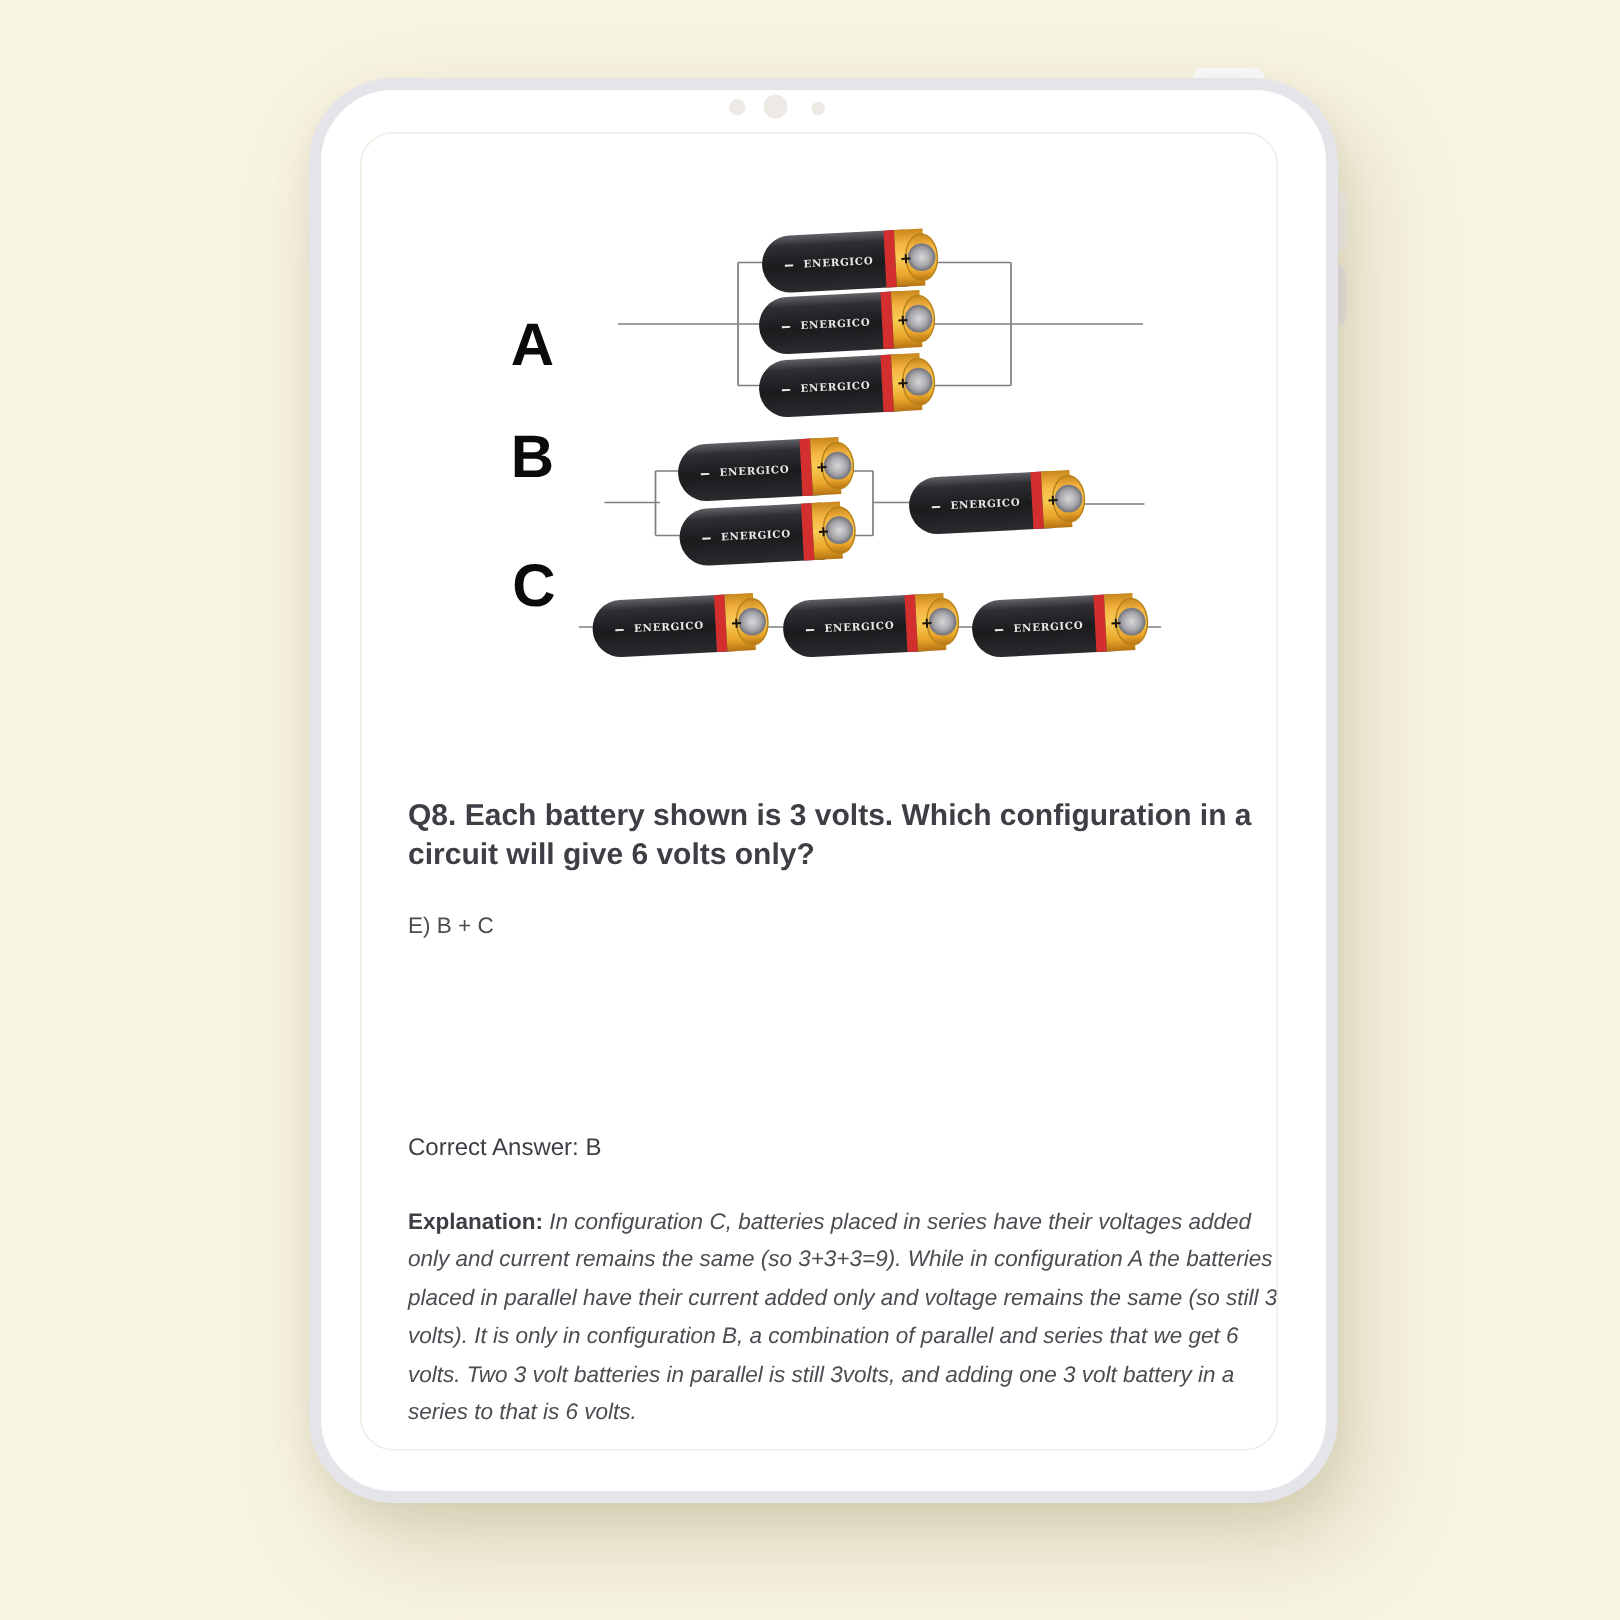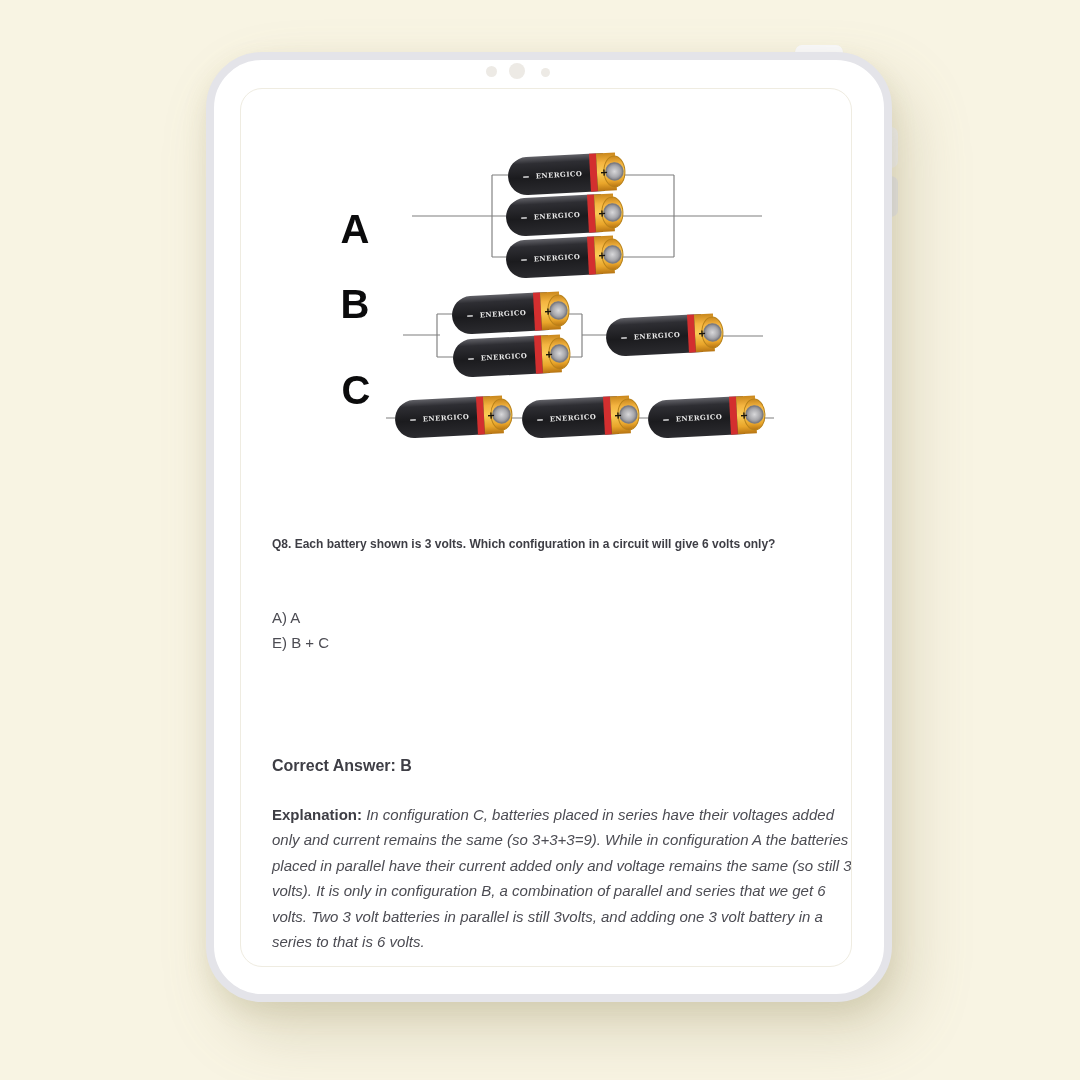--- a/index.html
+++ b/index.html
@@ -34,27 +34,27 @@
   }
   .diagram { position:absolute; left:-1px; top:51px; width:612px; height:312px; }
   .wire { stroke:#7f7f7f; stroke-width:1.15; fill:none; }
   .cfg-label { font:700 40px "Liberation Sans", sans-serif; fill:#0b0b0c; text-anchor:middle; }
   .bt-minus { font:700 11px "Liberation Sans", sans-serif; fill:#ededee; text-anchor:middle; }
   .bt-brand { font:700 6.8px "DejaVu Serif", serif; fill:#e9e9e9; letter-spacing:.5px; text-anchor:middle; }
   .bt-plus  { font:700 12px "Liberation Sans", sans-serif; fill:#17130a; text-anchor:middle; }
   
   .question {
     position:absolute; left:31px; top:442px; width:578px;
-    font-size:12px; font-weight:700; line-height:26px; color:#3e3e45;
+    font-size:20px; font-weight:700; line-height:26px; color:#3e3e45;
   }
   .options { position:absolute; left:31px; top:516px; width:400px;
     font-size:15px; line-height:25.4px; color:#4c4c53; }
   .answer {
     position:absolute; left:31px; top:664px; width:400px;
-    font-size:16px; font-weight:700; line-height:26px; color:#3e3e45;
+    font-size:16px; font-weight:400; line-height:26px; color:#3e3e45;
   }
   .explanation {
     position:absolute; left:31px; top:713px; width:585px; margin:0;
     font-size:15px; line-height:25.4px; color:#4c4c53; font-style:italic;
   }
   .expl-label { font-style:normal; font-weight:700; color:#3e3e45;margin-top:24px; }
 </style>
 </head>
 <body>
 
@@ -122,21 +122,20 @@
         <use href="#battery" transform="translate(648 398) rotate(-3 58 19)"></use>
 
         <text class="cfg-label" x="355" y="243">A</text>
         <text class="cfg-label" x="355" y="318">B</text>
         <text class="cfg-label" x="356" y="404">C</text>
       </svg>
 
       <div class="question">Q8. Each battery shown is 3 volts. Which configuration in a circuit will give 6 volts only?</div>
 
       <div class="options">
-        <div class="option">A) A</div>
         <div class="option">E) B + C</div>
       </div>
 
       <div class="answer">Correct Answer: B</div>
 
       <p class="explanation">
         <span class="expl-label">Explanation:</span>
         <span class="expl-body">In configuration C, batteries placed in series have their voltages added only and current remains the same (so 3+3+3=9). While in configuration A the batteries placed in parallel have their current added only and voltage remains the same (so still 3 volts). It is only in configuration B, a combination of parallel and series that we get 6 volts. Two 3 volt batteries in parallel is still 3volts, and adding one 3 volt battery in a series to that is 6 volts.</span>
       </p>
 

